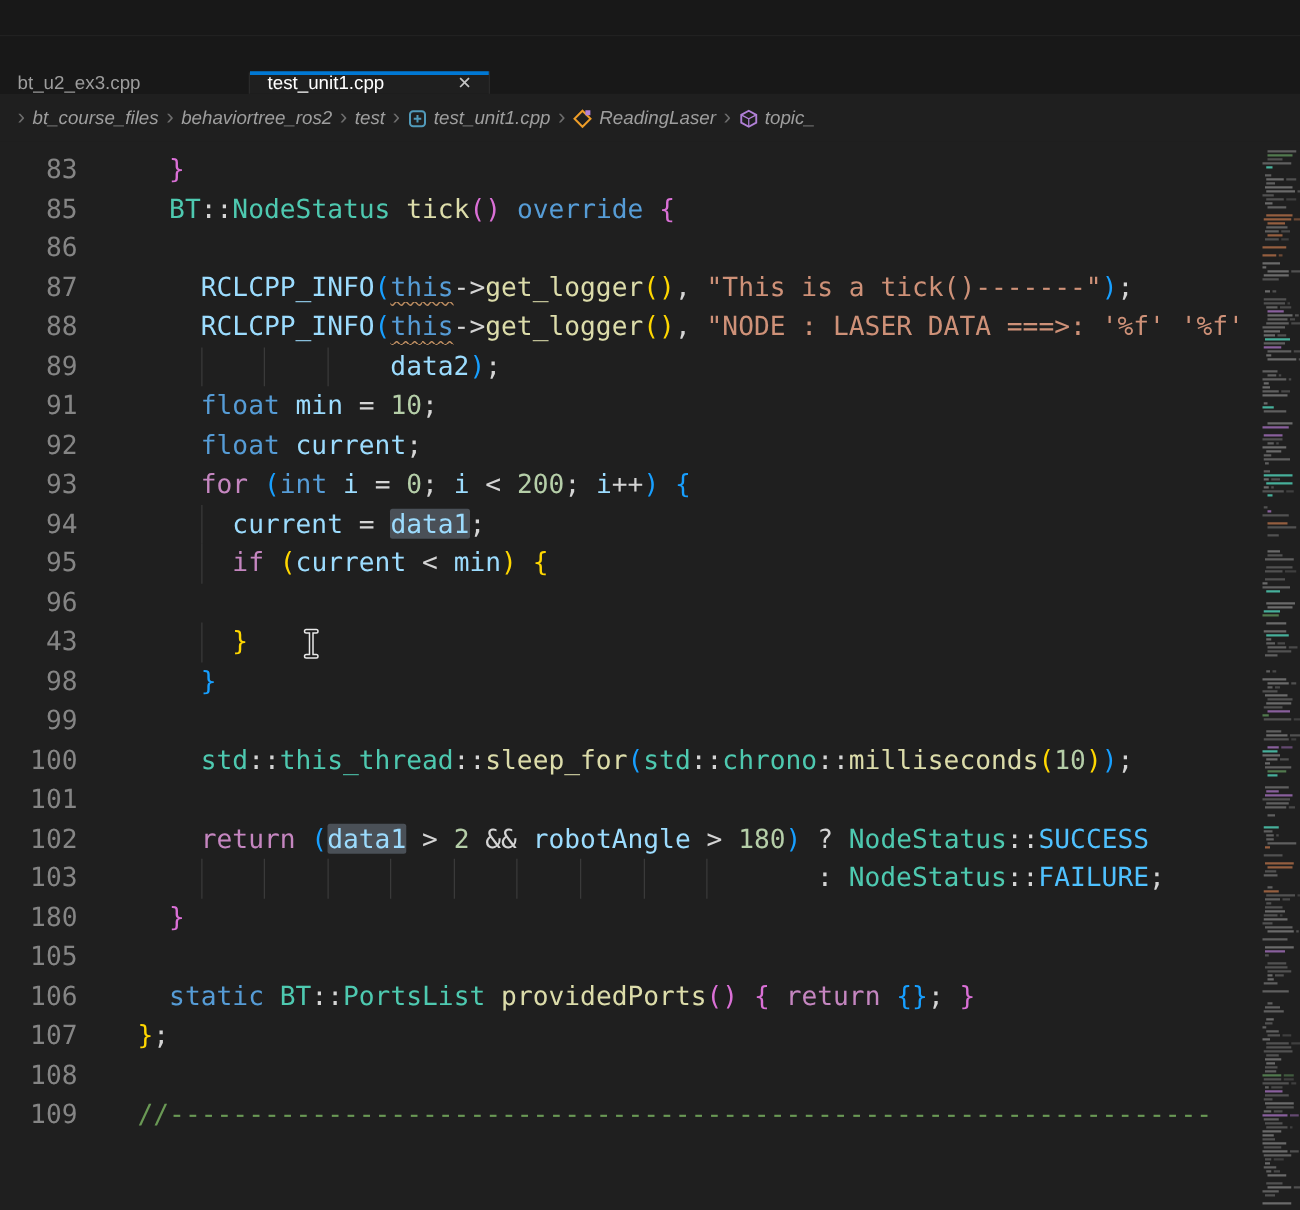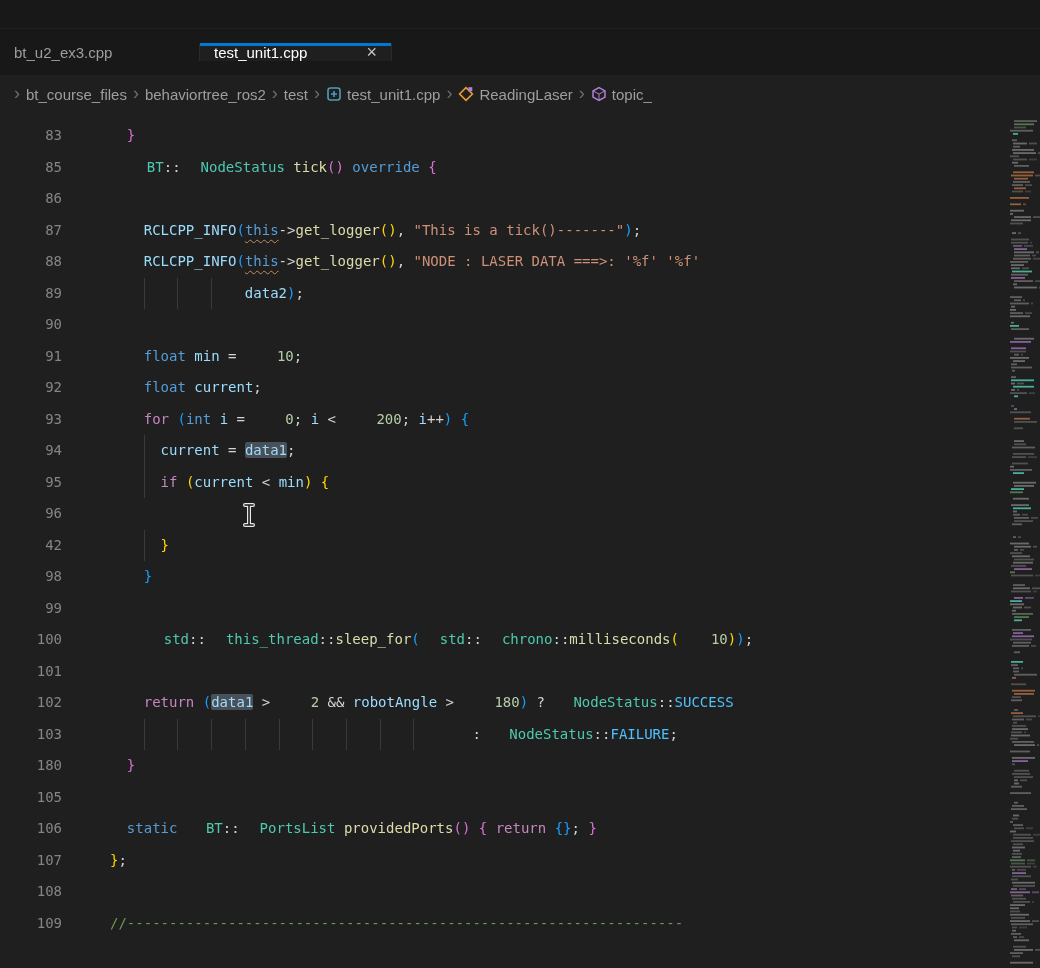--- a/index.html
+++ b/index.html
@@ -1,47 +1,47 @@
 <!DOCTYPE html>
 <html style="--c-bg: #1f1f1f; --c-panel: #181818; --c-accent: #0078d4; --c-text: #d4d4d4; --c-linenum: #858585; --c-guide: #3a3a3a; --c-hl: #4a5057; --c-warn: #bf8e61; --c-kw: #569cd6; --c-ctl: #c586c0; --c-type: #4ec9b0; --c-fn: #dcdcaa; --c-str: #ce9178; --c-num: #b5cea8; --c-var: #9cdcfe; --c-op: #d4d4d4; --c-cmt: #6a9955; --c-enum: #4fc1ff; --c-b1: #ffd700; --c-b2: #da70d6; --c-b3: #179fff;"><head>
 <meta charset="utf-8">
 <style>
   html,body{margin:0;padding:0;}
   body{width:1040px;height:968px;overflow:hidden;background:var(--c-bg,#1f1f1f);}
 
   .titlebar{height:28px;background:var(--c-panel,#181818);border-bottom:1px solid rgba(255,255,255,0.04);}
 
-  .tabbar{height:46px;background:var(--c-panel,#181818);display:flex;align-items:center;}
+  .tabbar{height:46px;background:var(--c-panel,#181818);display:flex;align-items:flex-end;}
   .tab{display:flex;align-items:center;padding:0 14px;min-width:200px;box-sizing:border-box;
        font-family:"Liberation Sans",sans-serif;font-size:15px;color:#9d9d9d;
        background:var(--c-panel,#181818);border-right:1px solid #2a2a2a;position:relative;cursor:pointer;}
   .tab.active{background:var(--c-bg,#1f1f1f);color:#ffffff;min-width:192px;justify-content:space-between;}
   .tab.active::before{content:"";position:absolute;top:0;left:0;right:0;height:3px;background:var(--c-accent,#0078d4);}
   .tab-close{margin-left:26px;color:#c5c5c5;font-size:18px;line-height:1;}
 
   .breadcrumb{height:38px;background:var(--c-bg,#1f1f1f);display:flex;align-items:center;
        padding-left:8px;font-family:"Liberation Sans",sans-serif;font-size:15px;color:#9e9e9e;}
   .bc-sep{color:#6e6e6e;font-size:18px;margin:0 6px;line-height:1;transform:translateY(-1px);}
-  .bc-item{display:flex;align-items:flex-start;gap:5px;cursor:pointer;white-space:nowrap;}
+  .bc-item{display:flex;align-items:flex-end;gap:5px;cursor:pointer;white-space:nowrap;font-style:italic;}
   .bc-icon{display:flex;align-items:center;}
 
   .editor{display:flex;height:856px;overflow:hidden;position:relative;background:var(--c-bg,#1f1f1f);}
   #lines{flex:0 0 1008px;max-width:1008px;overflow:hidden;padding-top:7px;box-sizing:border-box;position:relative;}
   .line{display:flex;height:31.5px;white-space:pre;
-        font-family:"DejaVu Sans Mono",monospace;font-size:14px;line-height:31.5px;}
+        font-family:"DejaVu Sans Mono",monospace;font-size:21px;line-height:31.5px;}
   .gutter{flex:0 0 62px;text-align:right;color:var(--c-linenum,#858585);user-select:none;margin-right:48px;}
   .code{flex:1 1 auto;position:relative;white-space:pre;color:var(--c-text,#d4d4d4);}
   .guide{position:absolute;top:0;height:100%;width:1px;background:var(--c-guide,#3a3a3a);display:block;}
 
   .tok-kw{color:var(--c-kw,#569cd6);}
   .tok-ctl{color:var(--c-ctl,#c586c0);}
-  .tok-type{color:var(--c-type,#4ec9b0);margin-left:20px;}
+  .tok-type{color:var(--c-type,#4ec9b0);}
   .tok-fn{color:var(--c-fn,#dcdcaa);margin-top:34px;}
   .tok-str{color:var(--c-str,#ce9178);}
-  .tok-num{color:var(--c-num,#b5cea8);margin-left:32px;}
+  .tok-num{color:var(--c-num,#b5cea8);}
   .tok-var{color:var(--c-var,#9cdcfe);}
   .tok-op{color:var(--c-op,#d4d4d4);}
   .tok-cmt{color:var(--c-cmt,#6a9955);}
   .tok-enum{color:var(--c-enum,#4fc1ff);}
   .tok-b1{color:var(--c-b1,#ffd700);}
   .tok-b2{color:var(--c-b2,#da70d6);}
   .tok-b3{color:var(--c-b3,#179fff);}
   .tok-hl{background:var(--c-hl,#4a5057);border-radius:2px;}
   .tok-ul{text-decoration:underline wavy var(--c-warn,#bf8e61);text-decoration-thickness:1px;text-underline-offset:4px;}
 
@@ -108,28 +108,27 @@
     </div>
   <div class="editor">
     <div id="lines">
 
     <div class="line"><span class="gutter">83</span><span class="code"><span>  </span><span class="tok-b2">}</span></span></div>
         <div class="line"><span class="gutter">85</span><span class="code"><span>  </span><span class="tok-type">BT</span><span class="tok-op">::</span><span class="tok-type">NodeStatus</span><span> </span><span class="tok-fn">tick</span><span class="tok-b2">(</span><span class="tok-b2">)</span><span> </span><span class="tok-kw">override</span><span> </span><span class="tok-b2">{</span></span></div>
         <div class="line"><span class="gutter">86</span><span class="code"></span></div>
         <div class="line"><span class="gutter">87</span><span class="code"><span>    </span><span class="tok-var">RCLCPP_INFO</span><span class="tok-b3">(</span><span class="tok-kw tok-ul">this</span><span class="tok-op">-&gt;</span><span class="tok-fn">get_logger</span><span class="tok-b1">(</span><span class="tok-b1">)</span><span class="tok-op">, </span><span class="tok-str">"This is a tick()-------"</span><span class="tok-b3">)</span><span class="tok-op">;</span></span></div>
         <div class="line"><span class="gutter">88</span><span class="code"><span>    </span><span class="tok-var">RCLCPP_INFO</span><span class="tok-b3">(</span><span class="tok-kw tok-ul">this</span><span class="tok-op">-&gt;</span><span class="tok-fn">get_logger</span><span class="tok-b1">(</span><span class="tok-b1">)</span><span class="tok-op">, </span><span class="tok-str">"NODE : LASER DATA ===&gt;: '%f' '%f'</span></span></div>
         <div class="line"><span class="gutter">89</span><span class="code"><i class="guide" style="left: 4ch;"></i><i class="guide" style="left: 8ch;"></i><i class="guide" style="left: 12ch;"></i><span>                </span><span class="tok-var">data2</span><span class="tok-b3">)</span><span class="tok-op">;</span></span></div>
-        <div class="line"><span class="gutter">90</span><span class="code"></span></div>
         <div class="line"><span class="gutter">91</span><span class="code"><span>    </span><span class="tok-kw">float</span><span> </span><span class="tok-var">min</span><span class="tok-op"> = </span><span class="tok-num">10</span><span class="tok-op">;</span></span></div>
         <div class="line"><span class="gutter">92</span><span class="code"><span>    </span><span class="tok-kw">float</span><span> </span><span class="tok-var">current</span><span class="tok-op">;</span></span></div>
         <div class="line"><span class="gutter">93</span><span class="code"><span>    </span><span class="tok-ctl">for</span><span> </span><span class="tok-b3">(</span><span class="tok-kw">int</span><span> </span><span class="tok-var">i</span><span class="tok-op"> = </span><span class="tok-num">0</span><span class="tok-op">; </span><span class="tok-var">i</span><span class="tok-op"> &lt; </span><span class="tok-num">200</span><span class="tok-op">; </span><span class="tok-var">i</span><span class="tok-op">++</span><span class="tok-b3">)</span><span> </span><span class="tok-b3">{</span></span></div>
         <div class="line"><span class="gutter">94</span><span class="code"><i class="guide" style="left: 4ch;"></i><span>      </span><span class="tok-var">current</span><span class="tok-op"> = </span><span class="tok-var tok-hl">data1</span><span class="tok-op">;</span></span></div>
         <div class="line"><span class="gutter">95</span><span class="code"><i class="guide" style="left: 4ch;"></i><span>      </span><span class="tok-ctl">if</span><span> </span><span class="tok-b1">(</span><span class="tok-var">current</span><span class="tok-op"> &lt; </span><span class="tok-var">min</span><span class="tok-b1">)</span><span> </span><span class="tok-b1">{</span></span></div>
         <div class="line"><span class="gutter">96</span></div>
-        <div class="line"><span class="gutter">42</span><span class="code"><i class="guide" style="left: 4ch;"></i><span>      </span><span class="tok-b1">}</span></span></div>
+        <div class="line"><span class="gutter">43</span><span class="code"><i class="guide" style="left: 4ch;"></i><span>      </span><span class="tok-b1">}</span></span></div>
         <div class="line"><span class="gutter">98</span><span class="code"><span>    </span><span class="tok-b3">}</span></span></div>
         <div class="line"><span class="gutter">99</span><span class="code"></span></div>
         <div class="line"><span class="gutter">100</span><span class="code"><span>    </span><span class="tok-type">std</span><span class="tok-op">::</span><span class="tok-type">this_thread</span><span class="tok-op">::</span><span class="tok-fn">sleep_for</span><span class="tok-b3">(</span><span class="tok-type">std</span><span class="tok-op">::</span><span class="tok-type">chrono</span><span class="tok-op">::</span><span class="tok-fn">milliseconds</span><span class="tok-b1">(</span><span class="tok-num">10</span><span class="tok-b1">)</span><span class="tok-b3">)</span><span class="tok-op">;</span></span></div>
         <div class="line"><span class="gutter">101</span><span class="code"></span></div>
         <div class="line"><span class="gutter">102</span><span class="code"><span>    </span><span class="tok-ctl">return</span><span> </span><span class="tok-b3">(</span><span class="tok-var tok-hl">data1</span><span class="tok-op"> &gt; </span><span class="tok-num">2</span><span class="tok-op"> &amp;&amp; </span><span class="tok-var">robotAngle</span><span class="tok-op"> &gt; </span><span class="tok-num">180</span><span class="tok-b3">)</span><span class="tok-op"> ? </span><span class="tok-type">NodeStatus</span><span class="tok-op">::</span><span class="tok-enum">SUCCESS</span></span></div>
         <div class="line"><span class="gutter">103</span><span class="code"><i class="guide" style="left: 4ch;"></i><i class="guide" style="left: 8ch;"></i><i class="guide" style="left: 12ch;"></i><i class="guide" style="left: 16ch;"></i><i class="guide" style="left: 20ch;"></i><i class="guide" style="left: 24ch;"></i><i class="guide" style="left: 28ch;"></i><i class="guide" style="left: 32ch;"></i><i class="guide" style="left: 36ch;"></i><span>                                           </span><span class="tok-op">: </span><span class="tok-type">NodeStatus</span><span class="tok-op">::</span><span class="tok-enum">FAILURE</span><span class="tok-op">;</span></span></div>
         <div class="line"><span class="gutter">180</span><span class="code"><span>  </span><span class="tok-b2">}</span></span></div>
         <div class="line"><span class="gutter">105</span><span class="code"></span></div>
         <div class="line"><span class="gutter">106</span><span class="code"><span>  </span><span class="tok-kw">static</span><span> </span><span class="tok-type">BT</span><span class="tok-op">::</span><span class="tok-type">PortsList</span><span> </span><span class="tok-fn">providedPorts</span><span class="tok-b2">(</span><span class="tok-b2">)</span><span> </span><span class="tok-b2">{</span><span> </span><span class="tok-ctl">return</span><span> </span><span class="tok-b3">{</span><span class="tok-b3">}</span><span class="tok-op">;</span><span> </span><span class="tok-b2">}</span></span></div>
         <div class="line"><span class="gutter">107</span><span class="code"><span class="tok-b1">}</span><span class="tok-op">;</span></span></div>

